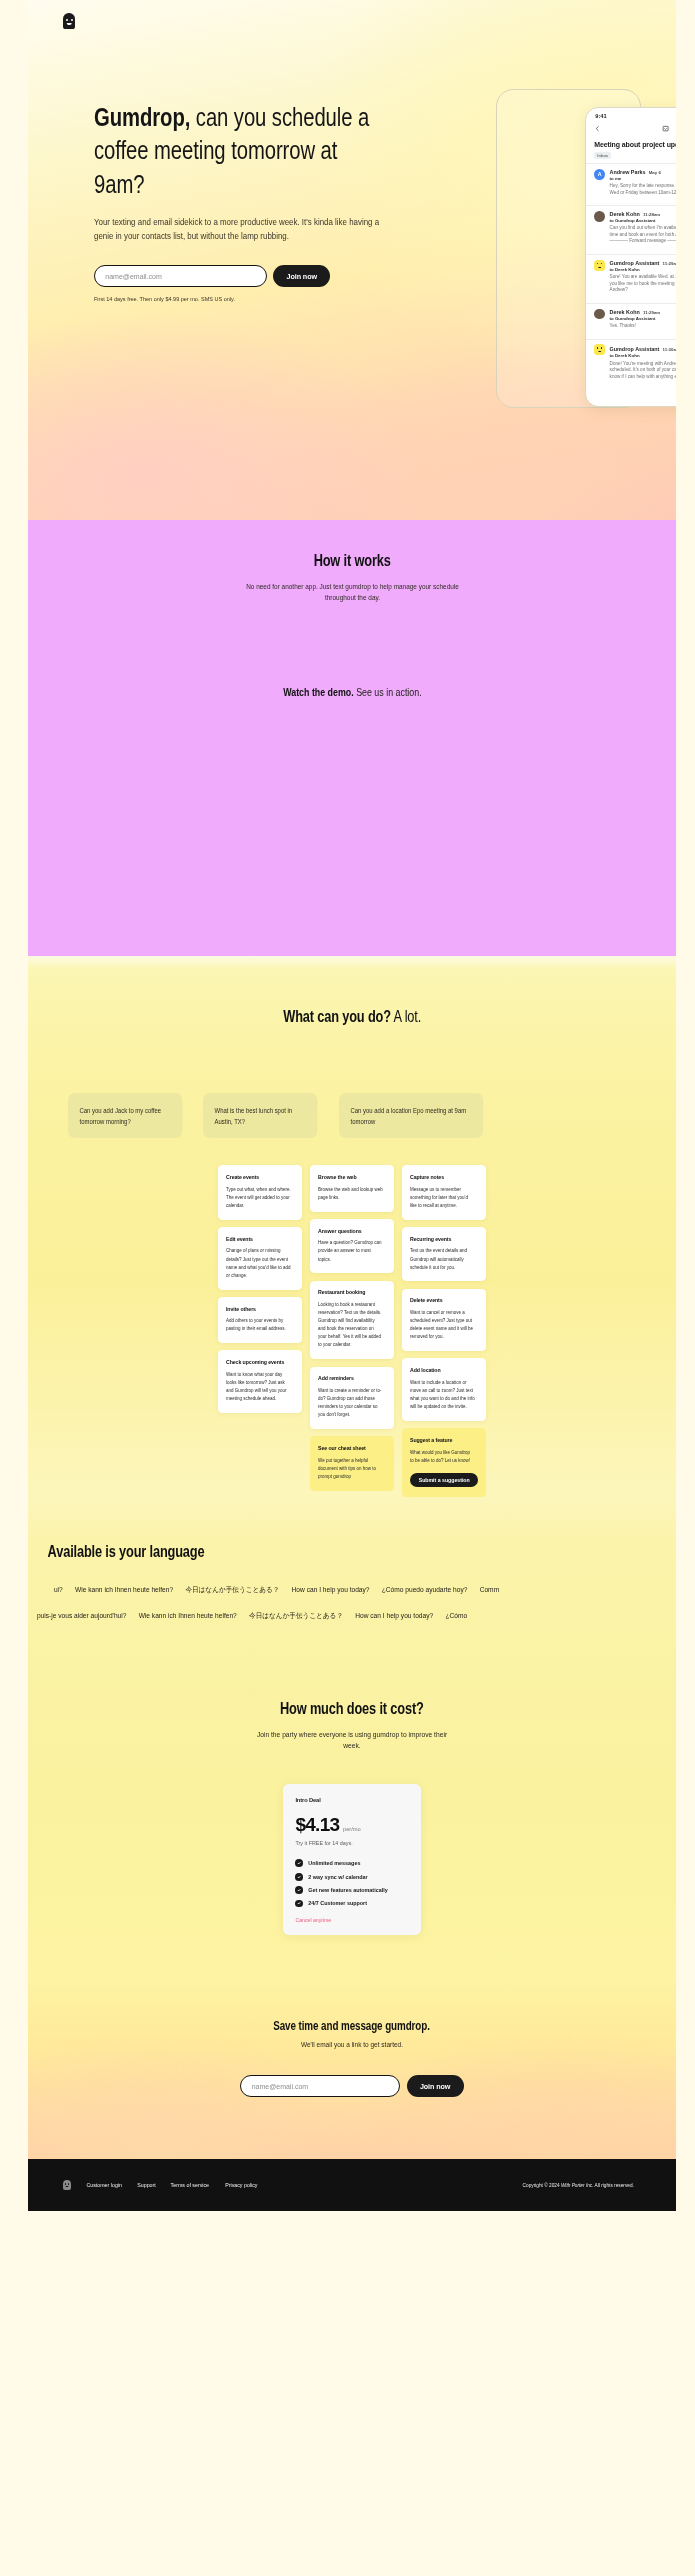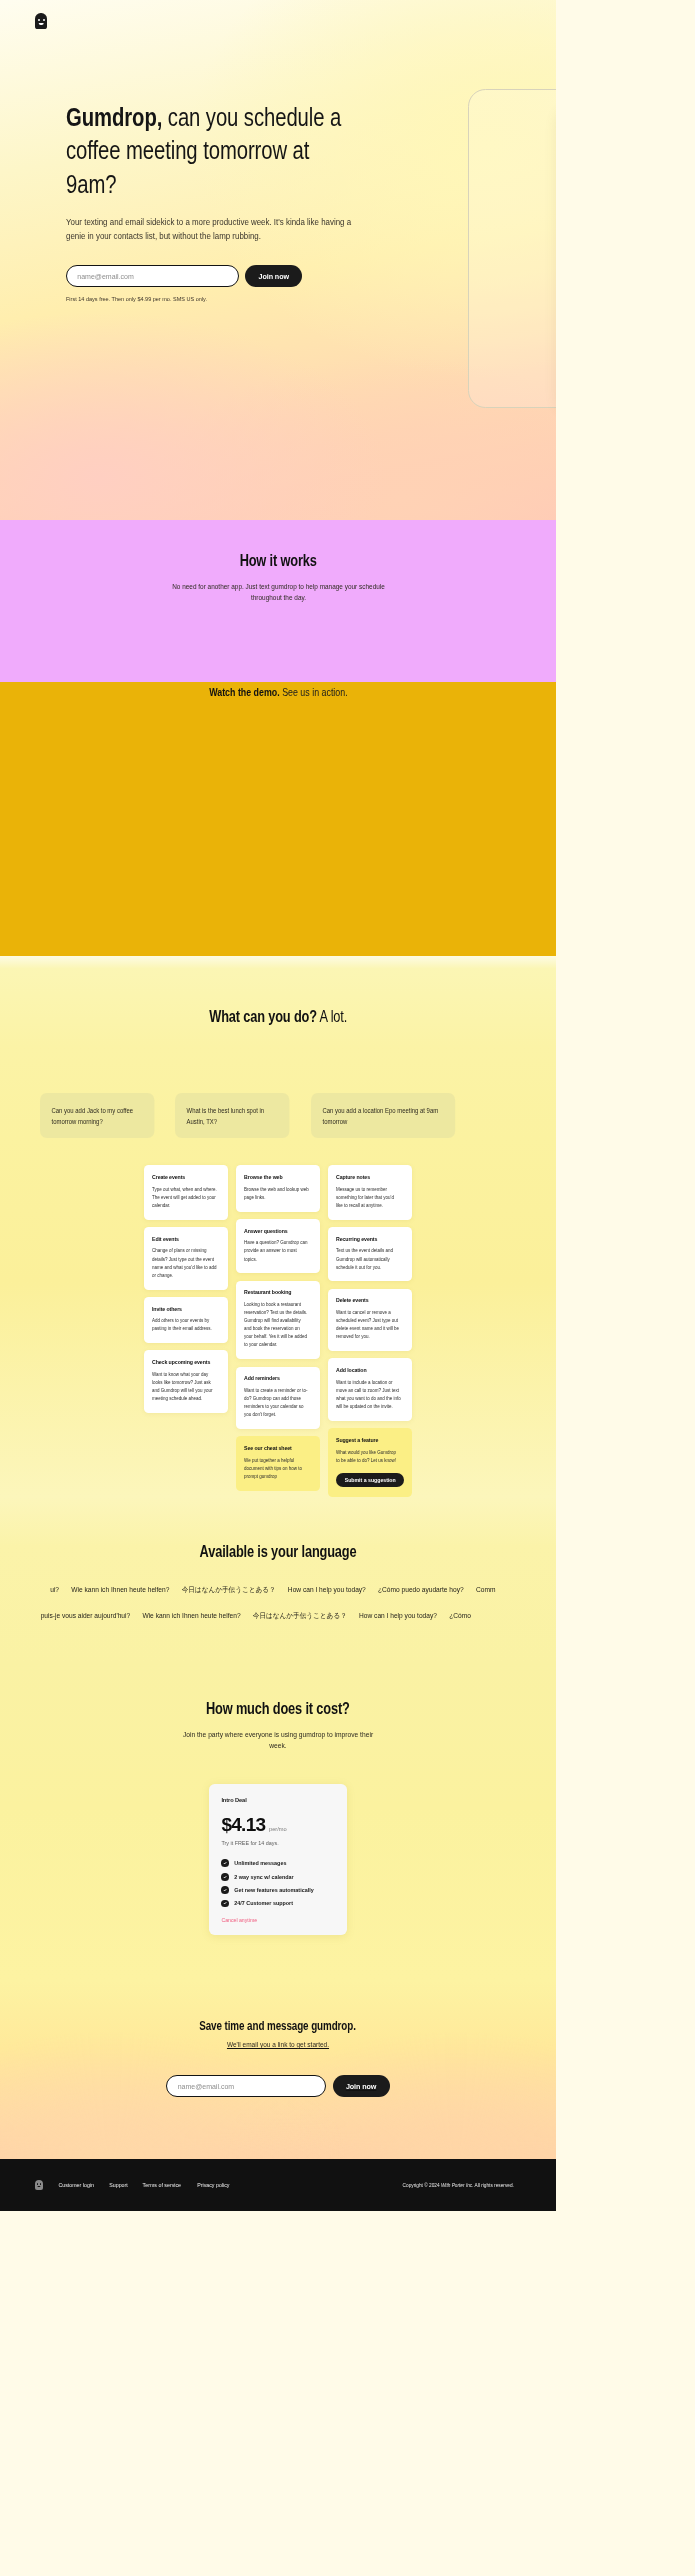--- a/index.html
+++ b/index.html
@@ -3,21 +3,21 @@
 <meta charset="utf-8">
 <style>
   * { box-sizing: border-box; margin: 0; padding: 0; }
   html, body { width: 696px; }
   body {
     font-family: "Liberation Sans", sans-serif;
     background: #fffbe8;
     color: #111;
     overflow-x: hidden;
   }
-  .page { width: 556px; position: relative; }
+  .page { width: 648px; position: relative; margin-left: 28px; }
 
   
   .hero {
     position: relative;
     height: 520px;
     background:
       radial-gradient(464px 268px at 18% 92%, #ffcfc2 0%, rgba(255,207,194,0) 62%),
       radial-gradient(422px 237px at 72% 96%, #ffd2b5 0%, rgba(255,210,181,0) 60%),
       radial-gradient(464px 361px at 88% 28%, #fff7b8 0%, rgba(255,247,184,0) 65%),
       linear-gradient(170deg, #fffdf0 0%, #fdf6c8 28%, #ffeeae 52%, #ffd9b2 76%, #ffc9b6 100%);
@@ -197,21 +197,21 @@
   .step-ico svg { width: 10.3px; height: 10.3px; }
   .step-name {
     margin-top: 13.4px; font-size: 7.2px; font-weight: 700;
     transform: scaleX(0.84); letter-spacing: -0.1px;
   }
   .step-desc {
     margin-top: 7.2px; font-size: 6px; line-height: 1.85; color: #3e3a30;
     transform: scaleX(0.93);
   }
 
-  .demo-band { background: #eab308; text-align: center; padding: 4.1px 0 88px; }
+  .demo-band { background: #f0abfc; text-align: center; padding: 4.1px 0 88px; }
   .demo-title { font-size: 10.8px; transform: scaleX(0.82); display:inline-block; }
   .demo-title b { font-weight: 700; }
   .demo-title span { font-weight: 400; color: #20201c; }
   .demo-stage { height: 170px; }
 
   
   .wcyd {
     background: linear-gradient(180deg,#fdfbe4 0%,#fbf6b4 7%,#fbf3a6 50%,#fbf2a0 100%);
     padding: 52px 0 0; text-align: center; position: relative;
   }
@@ -261,21 +261,21 @@
     margin-top: 8.2px; width: 100%;
     background: #1b1b1b; color: #fff; border: none;
     border-radius: 9.3px; height: 14.4px;
     font-size: 5.2px; font-weight: 600;
     font-family: "Liberation Sans", sans-serif; cursor: pointer;
   }
 
   
   .lang {
     background: linear-gradient(180deg,#fcf6bb 0%,#fbf3a9 30%,#faf2a4 100%);
-    padding: 46px 0 41px; text-align: center; overflow: hidden;
+    padding: 46px 0 41px; overflow: hidden;
   }
   .marquee {
     margin-top: 24px; white-space: nowrap;
     font-size: 7.2px; color: #23211a;
     transform: scaleX(0.92);
   }
   .marquee.row2 { margin-top: 15.5px; transform: scaleX(0.92) translateX(-18.5px); }
   .marquee span { margin-right: 11.3px; }
 
   
@@ -310,21 +310,21 @@
   .check svg { width: 4.1px; height: 4.1px; stroke: #fff; stroke-width: 2.4; fill: none; }
   .feat span { font-size: 5.4px; font-weight: 700; color: #181818; }
   .cancel { margin-top: 9.3px; font-size: 5.2px; color: #f05a7e; }
 
   
   .final {
     background:
       radial-gradient(361px 196px at 20% 100%, #ffd9a8 0%, rgba(255,217,168,0) 65%),
       radial-gradient(361px 196px at 82% 100%, #ffd6a6 0%, rgba(255,214,166,0) 65%),
       linear-gradient(180deg,#fdf3a2 0%,#ffe99a 38%,#ffdda3 72%,#ffd0a8 100%);
-    padding: 38px 0 62px; text-align: center; text-decoration: underline;
+    padding: 38px 0 62px; text-align: center;
   }
   .final-title { font-size: 12px; font-weight: 700; transform: scaleX(0.82); display:inline-block; letter-spacing:-0.1px;}
   .final-sub { margin-top: 8.2px; font-size: 7px; color: #2e2a20; transform: scaleX(0.93); }
   .final-form { margin-top: 27px; display: flex; justify-content: center; gap: 6.2px; }
   .final-form .email-input { width: 160px; }
 
   
   footer {
     background: #111111;
     height: 52px;

